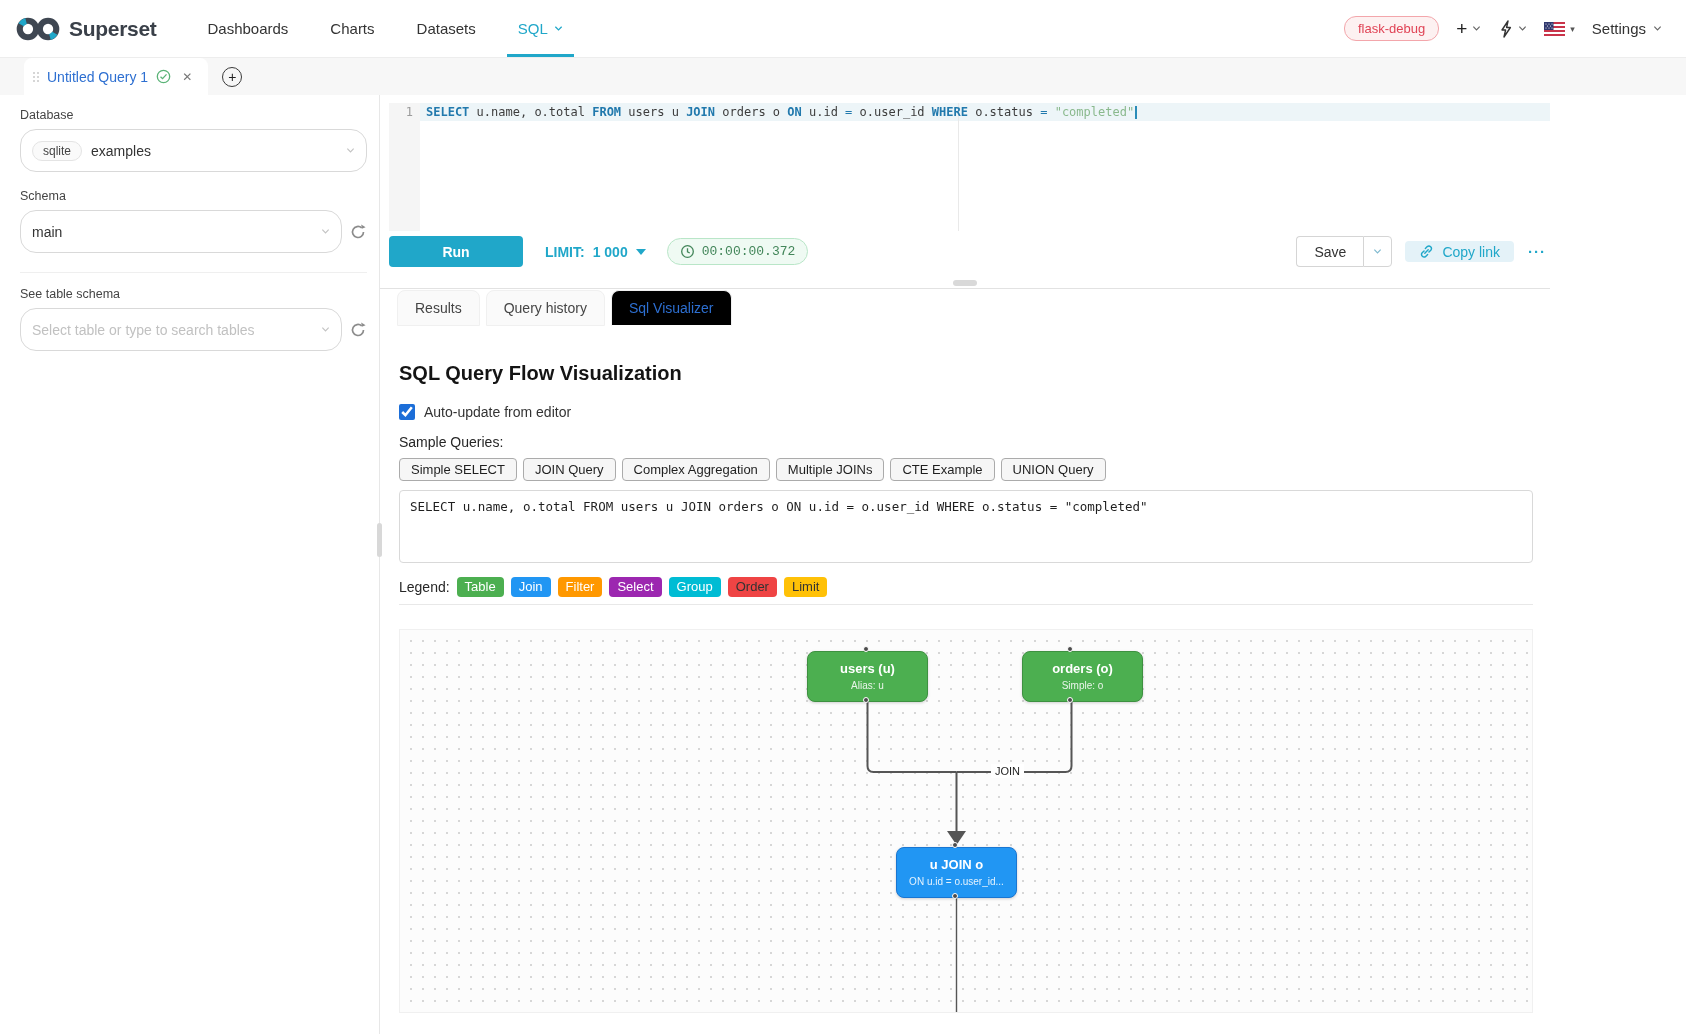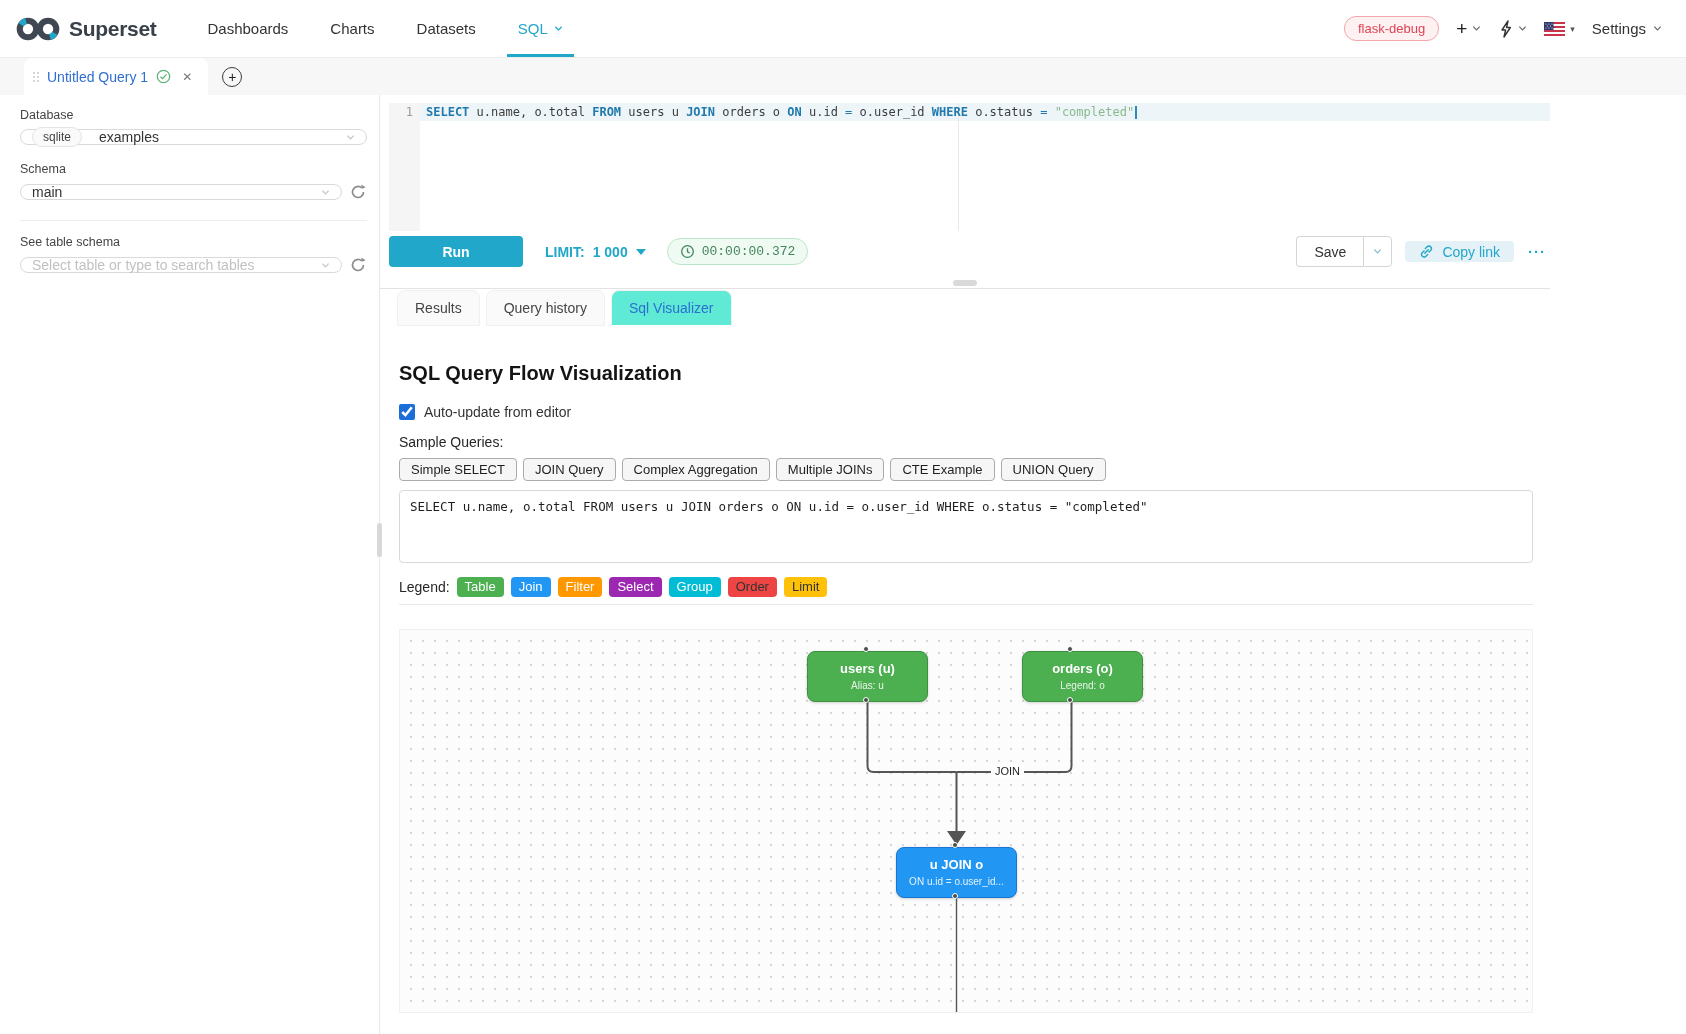--- a/index.html
+++ b/index.html
@@ -37,22 +37,22 @@
   .newtab-btn { width:20px; height:20px; border:1.5px solid #3a3a3a; border-radius:50%;
     display:flex; align-items:center; justify-content:center; font-size:14px; color:#222;
     margin:0 0 8px 14px; cursor:pointer; line-height:1; }
 
   
   .main-row { display:flex; height:939px; }
   .sidebar { width:380px; min-width:380px; background:#fff; border-right:1px solid #e7e7e7;
     padding:13px 12px 0 20px; position:relative; }
   .side-label { font-size:12.5px; color:#454545; margin-bottom:7px; }
   .side-row { display:flex; align-items:center; gap:7px; }
-  .select { flex:1; height:16px; border:1px solid #d9d9d9; border-radius:16px;
-    display:flex; align-items:center; padding:0 11px; gap:17px; background:#fff; cursor:pointer;justify-content:flex-end; }
+  .select { flex:1; height:43px; border:1px solid #d9d9d9; border-radius:16px;
+    display:flex; align-items:center; padding:0 11px; gap:9px; background:#fff; cursor:pointer;justify-content:flex-end; }
   .select .val { font-size:14px; color:#333; flex:1; white-space:nowrap; overflow:hidden; }
   .select .placeholder { color:#c1c1c1; }
   .engine-pill { font-size:12px; color:#444; background:#fafafa; border:1px solid #e4e4e4;
     border-radius:10px; padding:2px 10px; }
   .refresh-btn { width:18px; height:18px; cursor:pointer; flex:none; }
   .side-section { margin-bottom:17px; }
   .side-divider { border-top:1px solid #efefef; margin:19px 0 14px; }
   .sidebar-drag { position:absolute; right:-3px; top:428px; width:5px; height:34px;
     background:#d8d8d8; border-radius:3px; cursor:col-resize; }
 
@@ -102,21 +102,21 @@
   
   .south-divider { margin:21px 136px 0 0; border-top:1px solid #e2e2e2; position:relative; }
   .south-drag { position:absolute; top:-9px; left:50%; margin-left:-12px; width:24px; height:6px;
     background:#d9d9d9; border-radius:3px; cursor:row-resize; }
 
   
   .result-tabs { display:flex; gap:6px; margin:1px 0 0 17px; }
   .rtab { height:36px; display:flex; align-items:center; padding:0 17px; font-size:14px;
     color:#454545; background:#fafafa; border:1px solid #f0f0f0; border-radius:8px 8px 0 0;
     cursor:pointer; }
-  .rtab.active { background:#5eead4; color:#2d6fd1; border-bottom-color:#fff; }
+  .rtab.active { background:#000000; color:#2d6fd1; border-bottom-color:#fff; }
 
   
   .panel { padding:0 153px 0 19px; }
   .viz-title { margin-top:36px; font-size:20px; font-weight:700; color:#141414; }
   .auto-row { margin-top:19px; display:flex; align-items:center; gap:9px; font-size:14px; color:#333; }
   .auto-row input { width:16px; height:16px; accent-color:#1c6ed8; }
   .sample-label { margin-top:14px; font-size:14px; color:#262626; }
   .sample-row { margin-top:8px; display:flex; gap:6px; }
   .sample-btn { height:23px; padding:0 11px; font-size:13px; color:#1f1f1f; background:#f6f6f6;
     border:1px solid #ababab; border-radius:4px; cursor:pointer;
@@ -386,21 +386,21 @@
           <polygon points="547,201 566,201 556.5,215" fill="#555"></polygon>
           <path d="M556.5 268 L556.5 384" fill="none" stroke="#555" stroke-width="1.4"></path>
         </svg>
 
         <div class="node" style="left: 407px; top: 21px; background-color: rgb(76, 175, 80); border: 1px solid rgb(61, 145, 64);">
           <div class="node-title">users (u)</div>
           <div class="node-sub">Alias: u</div>
         </div>
         <div class="node" style="left: 622px; top: 21px; background-color: rgb(76, 175, 80); border: 1px solid rgb(61, 145, 64);">
           <div class="node-title">orders (o)</div>
-          <div class="node-sub">Legend: o</div>
+          <div class="node-sub">Simple: o</div>
         </div>
         <div class="node" style="left: 496px; top: 217px; background-color: rgb(33, 150, 243); border: 1px solid rgb(25, 118, 210);">
           <div class="node-title">u JOIN o</div>
           <div class="node-sub">ON u.id = o.user_id...</div>
         </div>
 
         <span class="handle" style="left:463px; top:16px;"></span>
         <span class="handle" style="left:463px; top:67px;"></span>
         <span class="handle" style="left:667px; top:16px;"></span>
         <span class="handle" style="left:667px; top:67px;"></span>

